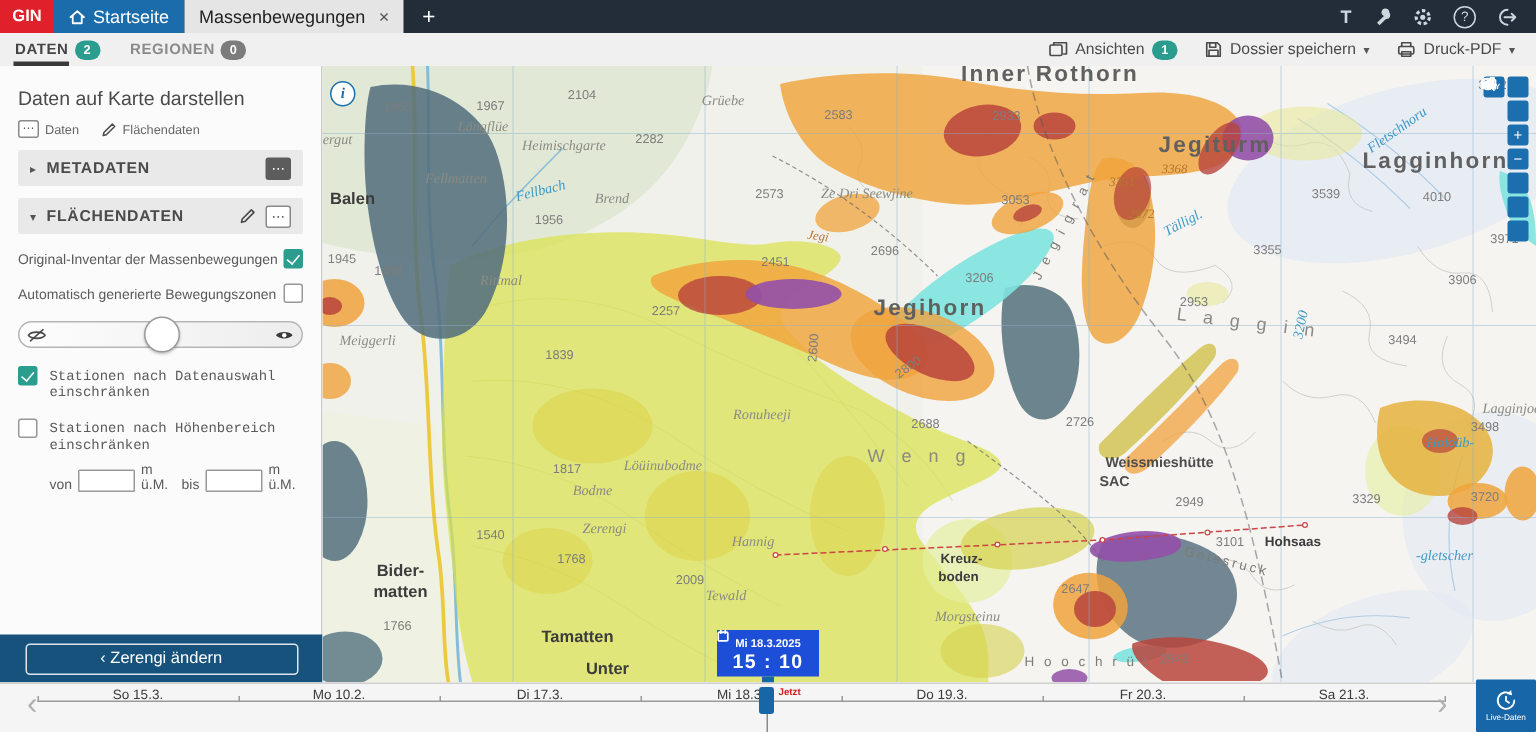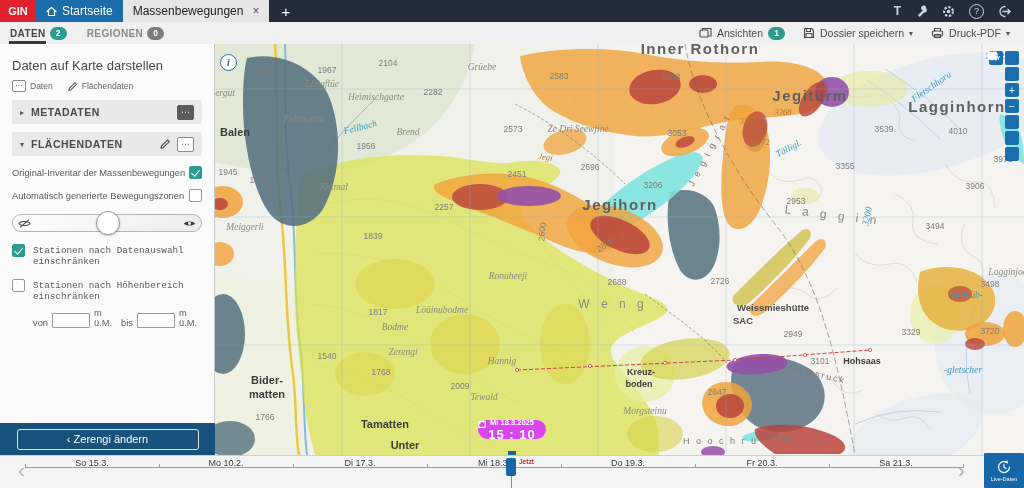--- a/index.html
+++ b/index.html
@@ -66,21 +66,21 @@
   .fd{font:italic 9.5px "Liberation Serif",serif;fill:#8b8b85;}
   .fk{font:600 9.5px "Liberation Sans",sans-serif;fill:#4c4c4c;}
   .wt{font:italic 9.5px "Liberation Serif",serif;fill:#3e9ac6;}
   .sp{font:12px "Liberation Sans",sans-serif;fill:#8a8a82;letter-spacing:4px;}
   .ss{font:9px "Liberation Sans",sans-serif;fill:#7c7c74;letter-spacing:2px;}
   #map-info{position:absolute;left:5px;top:10px;width:15px;height:15px;border-radius:50%;background:#fff;border:1.5px solid #1a6fae;color:#1a6fae;font:italic bold 10px "Liberation Serif",serif;display:flex;align-items:center;justify-content:center;}
   #map-controls{position:absolute;right:5px;top:7px;width:32px;}
   .mrow{display:flex;justify-content:flex-end;gap:2px;margin-bottom:2px;}
   .mbtn{width:14px;height:14px;background:#1b6fae;border-radius:2px;color:#fff;display:flex;align-items:center;justify-content:center;font-size:10px;cursor:pointer;flex:none;}
   .mbtn .xy{font-size:5.2px;font-weight:bold;}
-  #time-indicator{position:absolute;left:263px;top:376px;width:68px;height:19px;background:#d946ef;border-radius:10px;color:#fff;display:flex;flex-direction:column;align-items:center;justify-content:center;z-index:5;}
+  #time-indicator{position:absolute;left:263px;top:376px;width:68px;height:31px;background:#1d4ed8;border-radius:0;color:#fff;display:flex;flex-direction:column;align-items:center;justify-content:center;z-index:5;}
   #ti-row1{display:flex;align-items:center;gap:4px;font-size:7.5px;font-weight:bold;}
   #ti-time{font-size:13px;font-weight:bold;letter-spacing:1px;}
   #ti-notch{position:absolute;left:293px;top:407px;width:8px;height:4px;background:#1766a8;z-index:5;}
   
   #timeline{position:absolute;left:0;top:455px;width:1024px;height:33px;background:#f5f5f5;border-top:1px solid #cfcfcf;box-sizing:border-box;}
   #tl-axis{position:absolute;left:25px;top:11px;width:938px;height:1px;background:#9a9a9a;}
   .tl-tick{position:absolute;top:8px;width:1px;height:4px;background:#9a9a9a;}
   .tl-day{position:absolute;top:2px;transform:translateX(-50%);font-size:9px;color:#3a3a3a;cursor:pointer;}
   .tl-chev{position:absolute;top:3px;font-size:21px;color:#b0b0b0;cursor:pointer;line-height:1;}
   #tl-marker{position:absolute;left:506px;top:2px;width:10px;height:18px;background:#1766a8;border-radius:2px;cursor:grab;z-index:3;}

